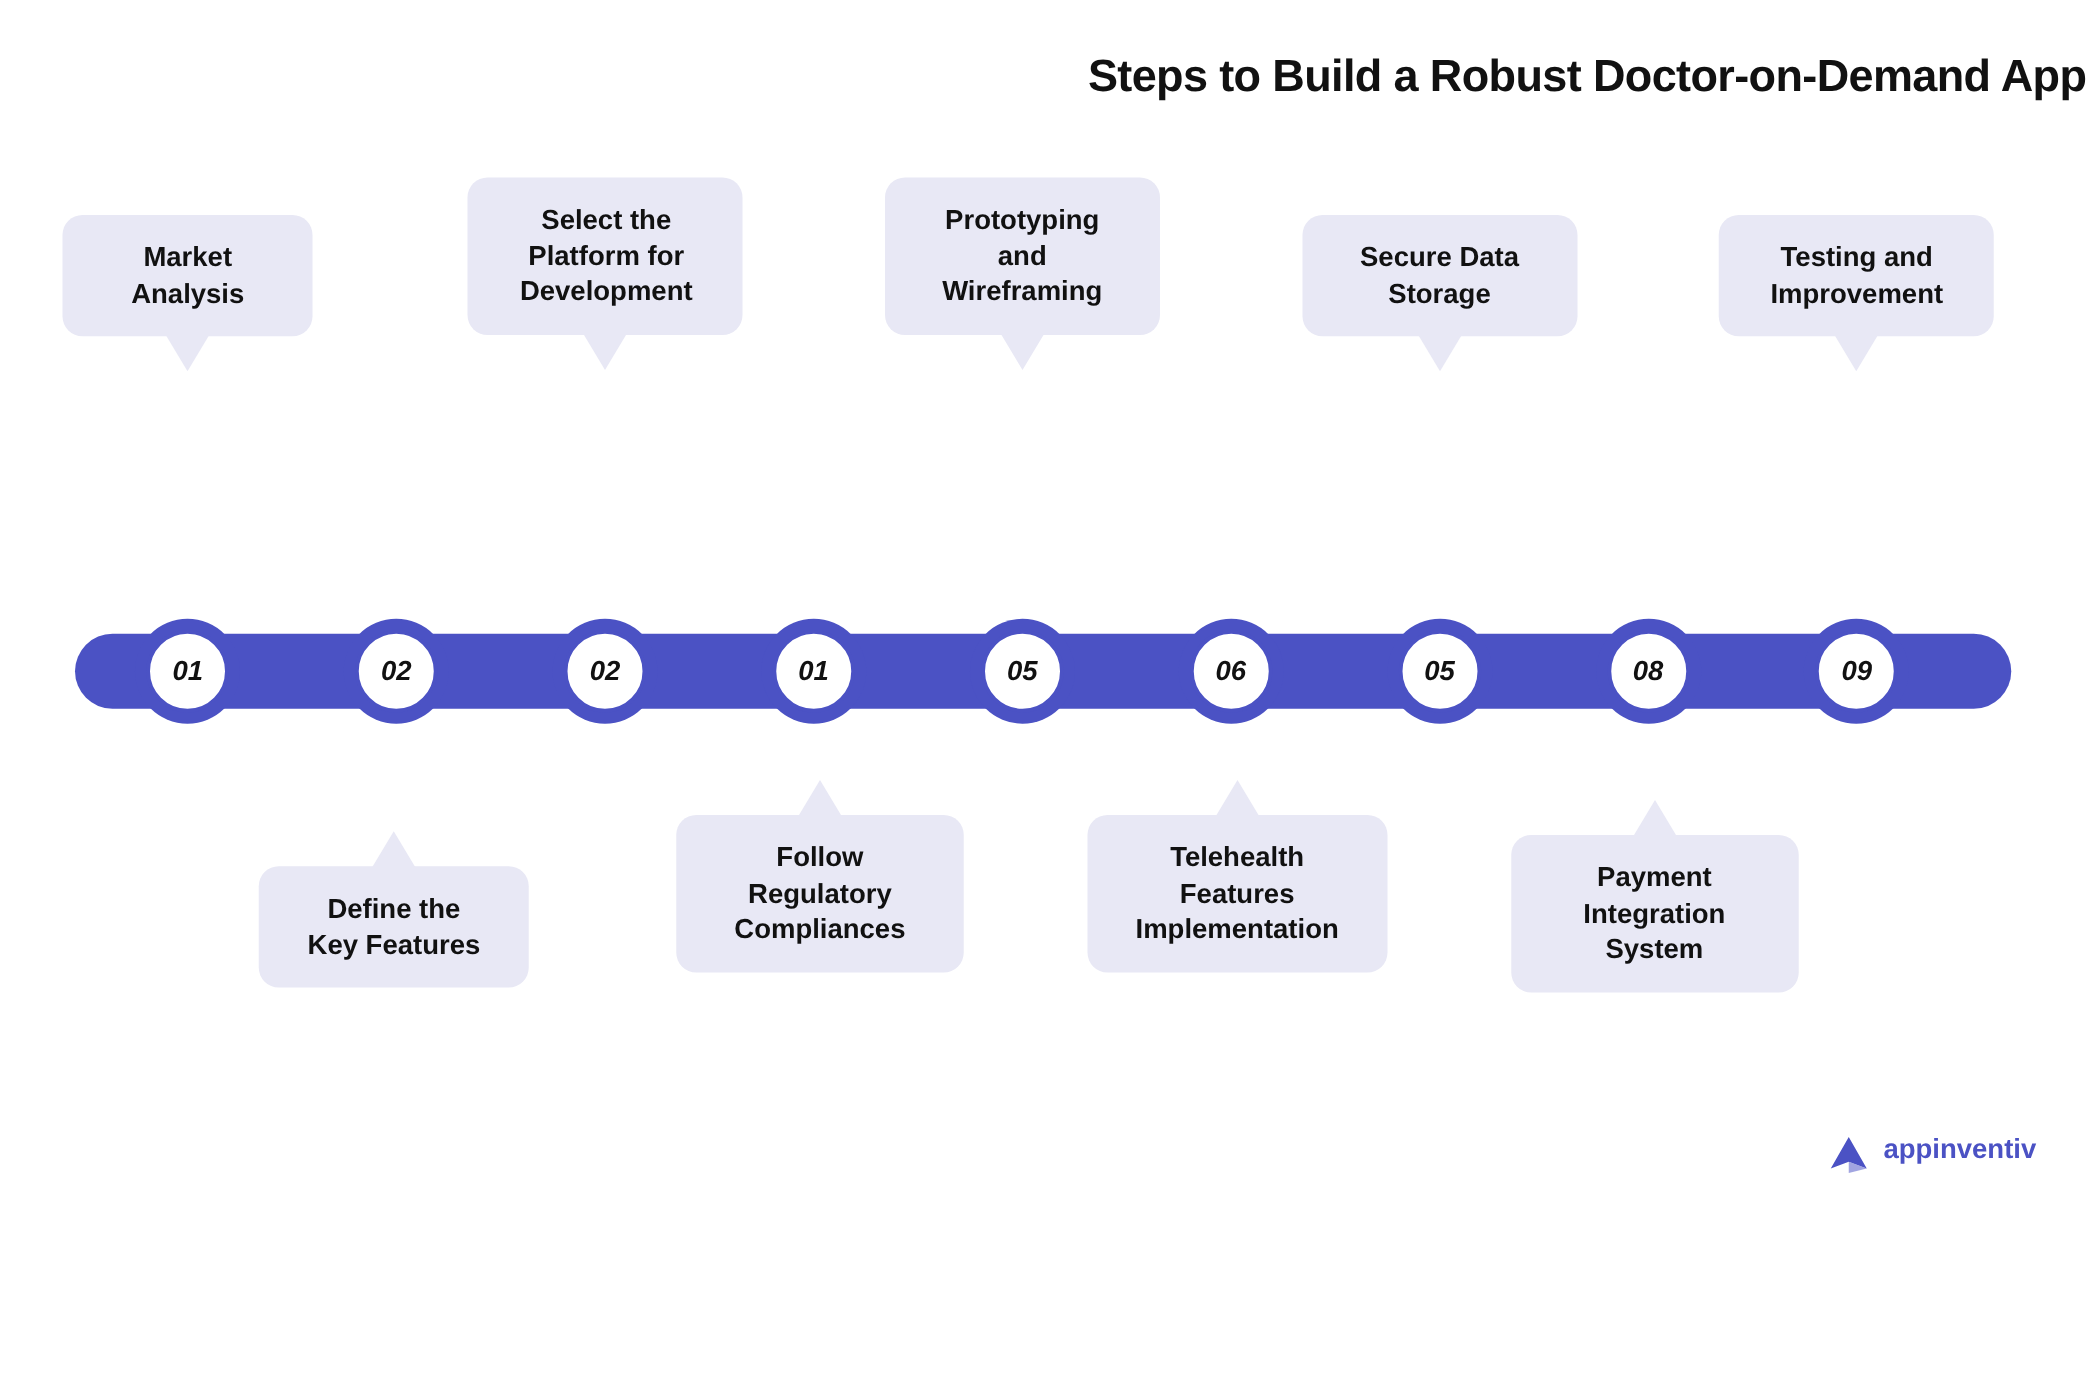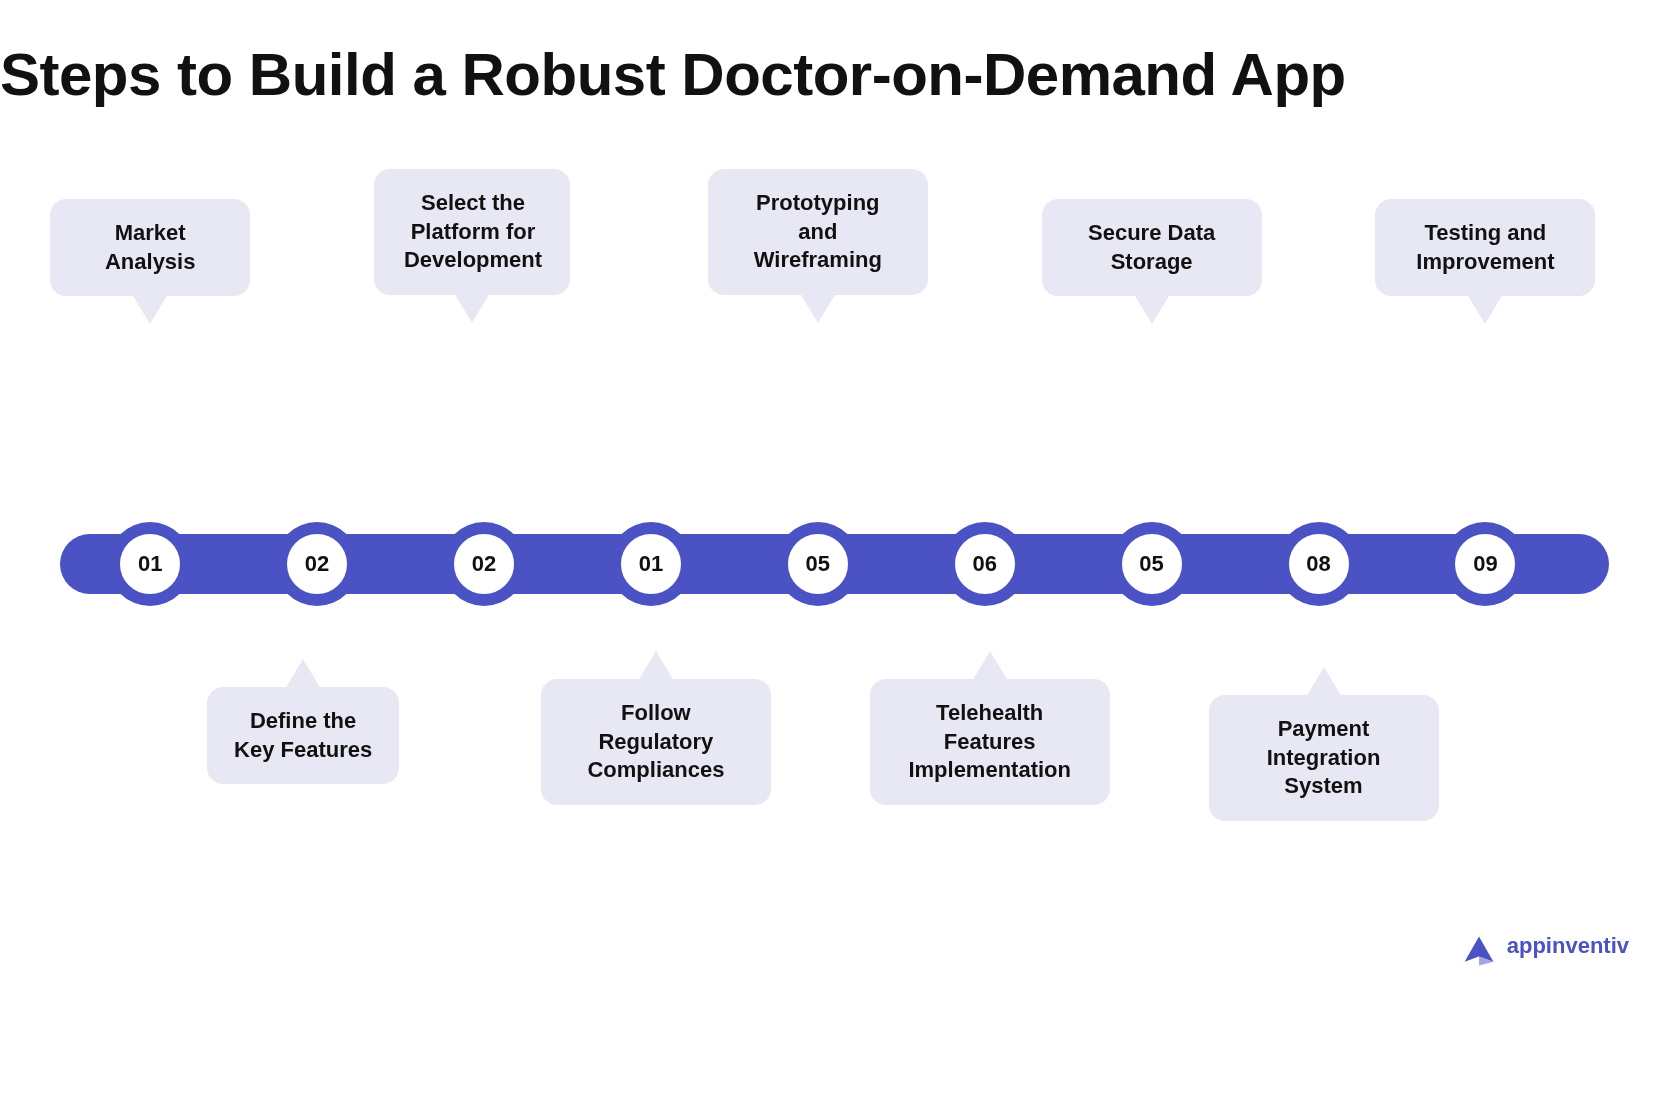--- a/index.html
+++ b/index.html
@@ -6,22 +6,22 @@
     body {
       background: #ffffff;
       font-family: 'Arial', sans-serif;
       width: 1669px;
       height: 1103px;
       overflow: hidden;
       position: relative;
     }
 
     .page-title {
-      text-align: left;
-      font-size: 60px;
+      text-align: right;
+      font-size: 36px;
       font-weight: 900;
       color: #111111;
       padding-top: 40px;
       padding-bottom: 30px;
       letter-spacing: -0.5px;
     }
 
     .diagram-container {
       position: relative;
       width: 1669px;
@@ -43,20 +43,21 @@
 
     
     .step-node {
       position: absolute;
       top: 50%;
       transform: translate(-50%, -50%);
       z-index: 10;
       display: flex;
       align-items: center;
       justify-content: center;
+      font-style: italic;
     }
 
     .step-circle-outer {
       width: 84px;
       height: 84px;
       border-radius: 50%;
       background: #4B52C4;
       display: flex;
       align-items: center;
       justify-content: center;
@@ -155,21 +156,21 @@
 <h1 class="page-title">Steps to Build a Robust Doctor-on-Demand App</h1>
 
 <div class="diagram-container">
 
   <div class="timeline-bar"></div>
 
   <div class="bubble-top" style="left: calc(9% - 100px); top: 60px; width: 200px;">
     Market<br>Analysis
   </div>
 
-  <div class="bubble-top" style="left: calc(29% - 110px); top: 30px; width: 196px; padding-left: 20px;">
+  <div class="bubble-top" style="left: calc(29% - 110px); top: 30px; width: 220px; padding-left: 20px;">
     Select the<br>Platform for<br>Development
   </div>
 
   <div class="bubble-top" style="left: calc(49% - 110px); top: 30px; width: 220px;">
     Prototyping<br>and<br>Wireframing
   </div>
 
   <div class="bubble-top" style="left: calc(89% - 110px); top: 60px; width: 220px;">
     Testing and<br>Improvement
   </div>
@@ -225,21 +226,21 @@
       <div class="step-circle-inner">08</div>
     </div>
   </div>
 
   <div class="step-node" style="left: 89%; top: 50%;">
     <div class="step-circle-outer">
       <div class="step-circle-inner">09</div>
     </div>
   </div>
 
-  <div class="bubble-bottom" style="left: calc(19% - 110px); top: 548px; width: 192px;">
+  <div class="bubble-bottom" style="left: calc(19% - 110px); top: 581px; width: 216px;">
     Define the<br>Key Features
   </div>
 
   <div class="bubble-bottom" style="left: calc(39% - 110px); top: 540px; width: 230px;">
     Follow<br>Regulatory<br>Compliances
   </div>
 
   <div class="bubble-bottom" style="left: calc(59% - 115px); top: 540px; width: 240px;">
     Telehealth<br>Features<br>Implementation
   </div>

